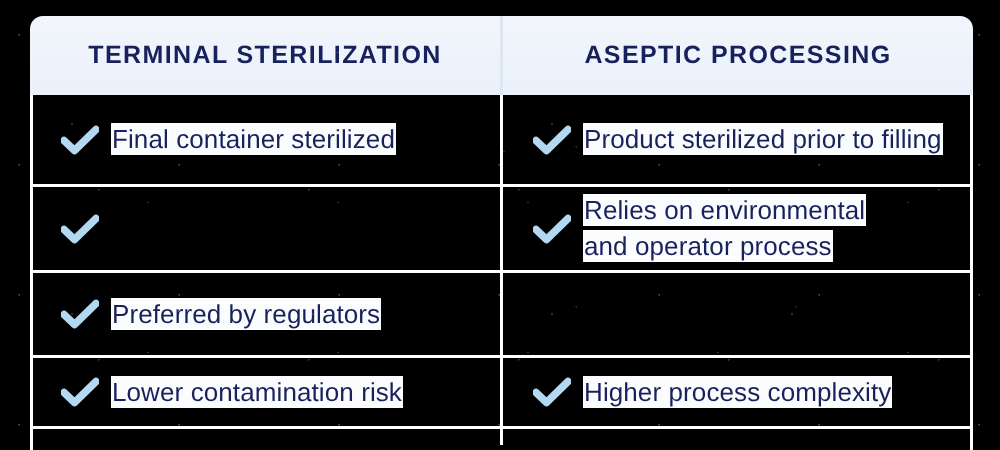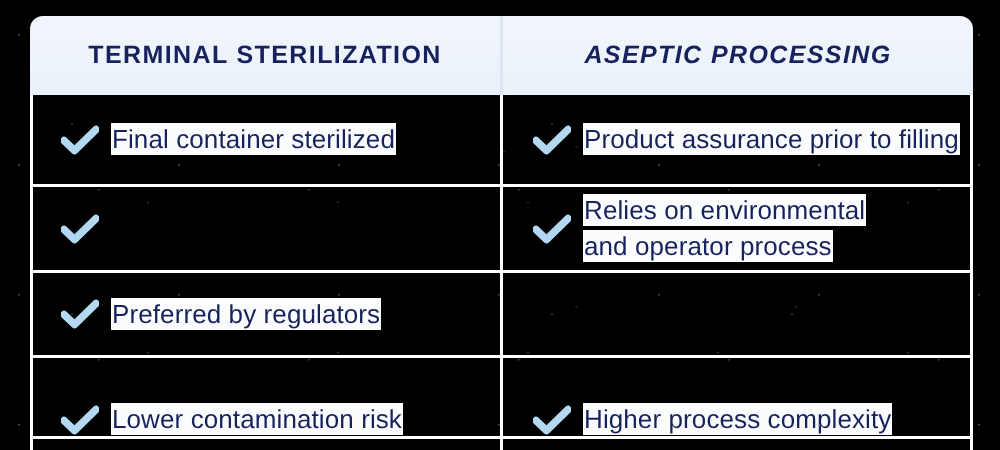--- a/index.html
+++ b/index.html
@@ -35,21 +35,21 @@
   }
   .header-cell {
     flex:0 0 470px;
     height:100%;
     display:flex;
     align-items:center;
     justify-content:center;
     position:relative;
   }
   .header-cell:first-child { flex:0 0 470px; }
-  .header-cell:last-child  { flex:1 1 auto;font-style:italic; }
+  .header-cell:last-child  { flex:1 1 auto; }
   .header-divider {
     flex:0 0 3px;
     background:#dde7f4;
     height:100%;
   }
   .header-title {
     color:#17225c;
     font-size:25px;
     font-weight:bold;
     letter-spacing:1.4px;
@@ -72,21 +72,21 @@
 
   .table-row {
     position:relative;
     display:flex;
     width:100%;
     border-bottom:3px solid #ffffff;
   }
   .table-row.r1 { height:92px; }
   .table-row.r2 { height:86px; }
   .table-row.r3 { height:85px; }
-  .table-row.r4 { height:81px;align-items:flex-end; }
+  .table-row.r4 { height:71px; }
   .table-row.r5 { height:16px; border-bottom:none; }
 
   .cell {
     flex:0 0 467px;
     display:flex;
     align-items:center;
     padding-left:28px;
     padding-right:10px;
     min-width:0;
   }
@@ -169,21 +169,21 @@
         </span>
       </div>
       <div class="cell-divider"></div>
       <div class="cell right-col">
         <span class="check-icon">
           <svg viewBox="0 0 38 30" xmlns="http://www.w3.org/2000/svg">
             <path d="M3 15.5 L13.5 25.5 L35 4.5" fill="none" stroke="#b3d9f2" stroke-width="7.5" stroke-linecap="round" stroke-linejoin="round"></path>
           </svg>
         </span>
         <span class="text-wrap">
-          <span class="line"><span class="item-text">Product assurance prior to filling</span></span>
+          <span class="line"><span class="item-text">Product sterilized prior to filling</span></span>
         </span>
       </div>
     </div>
 
     <div class="table-row r2">
       <div class="cell left-col">
         <span class="check-icon">
           <svg viewBox="0 0 38 30" xmlns="http://www.w3.org/2000/svg">
             <path d="M3 15.5 L13.5 25.5 L35 4.5" fill="none" stroke="#b3d9f2" stroke-width="7.5" stroke-linecap="round" stroke-linejoin="round"></path>
           </svg>

